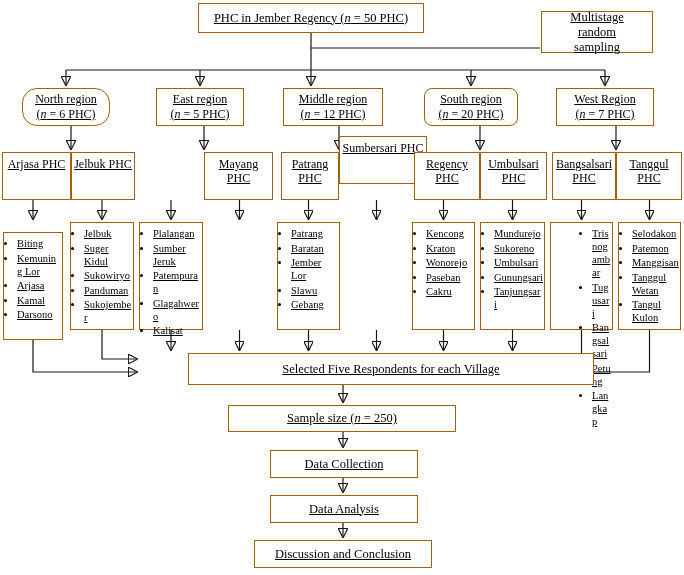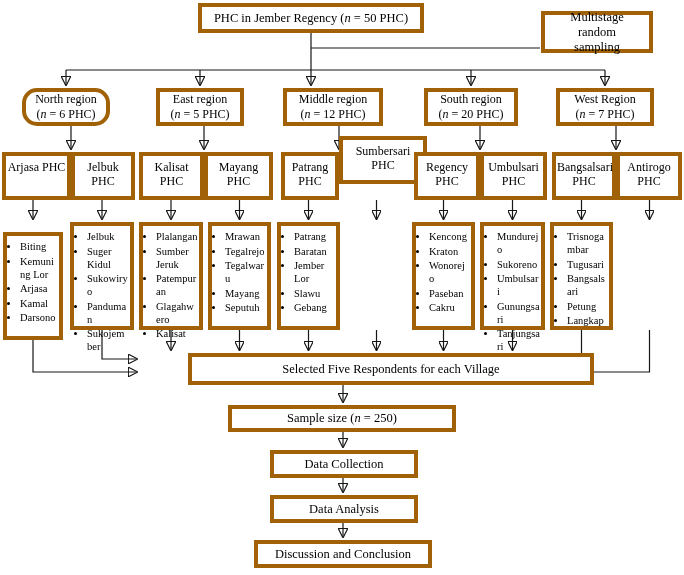--- a/index.html
+++ b/index.html
@@ -2,22 +2,22 @@
 <html><head>
 <meta charset="utf-8">
 <style>
   html,body{margin:0;padding:0;background:#fff;}
   .canvas{
     position:relative;width:684px;height:575px;background:#ffffff;
     font-family:"Liberation Serif","DejaVu Serif",serif;color:#000;
     overflow:hidden;
   }
   .box{
-    position:absolute;background:#fff;border:4px solid #a16207;
-    box-sizing:border-box;text-align:center;
+    position:absolute;background:#fff;border:1px solid #a16207;
+    box-sizing:border-box;text-align:center;text-decoration:underline;
   }
   .center-flex{display:flex;align-items:center;justify-content:center;}
   .toplabel{font-size:12.5px;line-height:1.2;}
   .region{font-size:12px;line-height:1.28;}
   .phc{font-size:12px;line-height:1.15;padding:5px 1px 0 1px;}
   .villages{text-align:left;}
   .villages ul{
     margin:4px 0 0 0;padding:0 1px 0 13px;list-style:disc outside;
     font-size:10.5px;line-height:1.24;
   }
@@ -96,39 +96,38 @@
     <span><span>(</span><i>n</i><span> = 6 PHC)</span></span></span>
   </div>
   <div class="box center-flex region" style="left:156px;top:88px;width:88px;height:38px;">
     <span><span>East region</span><br>
     <span><span>(</span><i>n</i><span> = 5 PHC)</span></span></span>
   </div>
   <div class="box center-flex region" style="left:283px;top:88px;width:100px;height:38px;">
     <span><span>Middle region</span><br>
     <span><span>(</span><i>n</i><span> = 12 PHC)</span></span></span>
   </div>
-  <div class="box center-flex region" style="left:424px;top:88px;width:94px;height:38px;">
+  <div class="box center-flex region" style="left:424px;top:88px;width:94px;height:38px;border-radius:8px;">
     <span><span>South region</span><br>
     <span><span>(</span><i>n</i><span> = 20 PHC)</span></span></span>
   </div>
   <div class="box center-flex region" style="left:556px;top:88px;width:98px;height:38px;">
     <span><span>West Region</span><br>
     <span><span>(</span><i>n</i><span> = 7 PHC)</span></span></span>
   </div>
 
   <div class="box phc" style="left:2px;top:152px;width:69px;height:48px;"><span>Arjasa PHC</span></div>
   <div class="box phc" style="left:71px;top:152px;width:64px;height:48px;"><span>Jelbuk PHC</span></div>
-  <div class="box phc" style="left:139px;top:152px;width:65px;height:48px;"><span>Kalisat PHC</span></div>
   <div class="box phc" style="left:204px;top:152px;width:69px;height:48px;"><span>Mayang PHC</span></div>
   <div class="box phc" style="left:281px;top:152px;width:58px;height:48px;"><span>Patrang PHC</span></div>
   <div class="box phc" style="left:339px;top:136px;width:88px;height:48px;"><span>Sumbersari PHC</span></div>
   <div class="box phc" style="left:414px;top:152px;width:66px;height:48px;"><span>Regency PHC</span></div>
   <div class="box phc" style="left:480px;top:152px;width:67px;height:48px;"><span>Umbulsari PHC</span></div>
   <div class="box phc" style="left:552px;top:152px;width:64px;height:48px;"><span>Bangsalsari PHC</span></div>
-  <div class="box phc" style="left:616px;top:152px;width:66px;height:48px;"><span>Antirogo PHC</span></div>
+  <div class="box phc" style="left:616px;top:152px;width:66px;height:48px;"><span>Tanggul PHC</span></div>
 
   <div class="box villages" style="left:3px;top:232px;width:60px;height:108px;">
     <ul>
         <li>Biting</li>
         <li>Kemuning Lor</li>
         <li>Arjasa</li>
         <li>Kamal</li>
         <li>Darsono</li>
       </ul>
   </div>
@@ -143,29 +142,20 @@
   </div>
   <div class="box villages" style="left:139px;top:222px;width:64px;height:108px;">
     <ul>
         <li>Plalangan</li>
         <li>Sumber Jeruk</li>
         <li>Patempuran</li>
         <li>Glagahwero</li>
         <li>Kalisat</li>
       </ul>
   </div>
-  <div class="box villages" style="left:208px;top:222px;width:63px;height:108px;">
-    <ul>
-        <li>Mrawan</li>
-        <li>Tegalrejo</li>
-        <li>Tegalwaru</li>
-        <li>Mayang</li>
-        <li>Seputuh</li>
-      </ul>
-  </div>
   <div class="box villages" style="left:277px;top:222px;width:63px;height:108px;">
     <ul>
         <li>Patrang</li>
         <li>Baratan</li>
         <li>Jember Lor</li>
         <li>Slawu</li>
         <li>Gebang</li>
       </ul>
   </div>
   <div class="box villages" style="left:412px;top:222px;width:63px;height:108px;">
@@ -179,29 +169,38 @@
   </div>
   <div class="box villages" style="left:480px;top:222px;width:65px;height:108px;">
     <ul>
         <li>Mundurejo</li>
         <li>Sukoreno</li>
         <li>Umbulsari</li>
         <li>Gunungsari</li>
         <li>Tanjungsari</li>
       </ul>
   </div>
-  <div class="box villages" style="left:550px;top:222px;width:63px;height:108px;">
+  <div class="box villages" style="left:550px;top:222px;width:63px;height:108px;padding-left:28px;">
     <ul>
         <li>Trisnogambar</li>
         <li>Tugusari</li>
         <li>Bangsalsari</li>
         <li>Petung</li>
         <li>Langkap</li>
       </ul>
   </div>
+  <div class="box villages" style="left:618px;top:222px;width:63px;height:108px;">
+    <ul>
+        <li>Selodakon</li>
+        <li>Patemon</li>
+        <li>Manggisan</li>
+        <li>Tanggul Wetan</li>
+        <li>Tangul Kulon</li>
+      </ul>
+  </div>
 
   <div class="box center-flex flowlabel" style="left:140px;top:353px;width:406px;height:32px;margin-left:48px;">
     <span>Selected Five Respondents for each Village</span>
   </div>
   <div class="box center-flex flowlabel" style="left:228px;top:405px;width:228px;height:27px;">
     <span><span>Sample size (</span><i>n</i><span> = 250)</span></span>
   </div>
   <div class="box center-flex flowlabel" style="left:270px;top:450px;width:148px;height:28px;">
     <span>Data Collection</span>
   </div>

